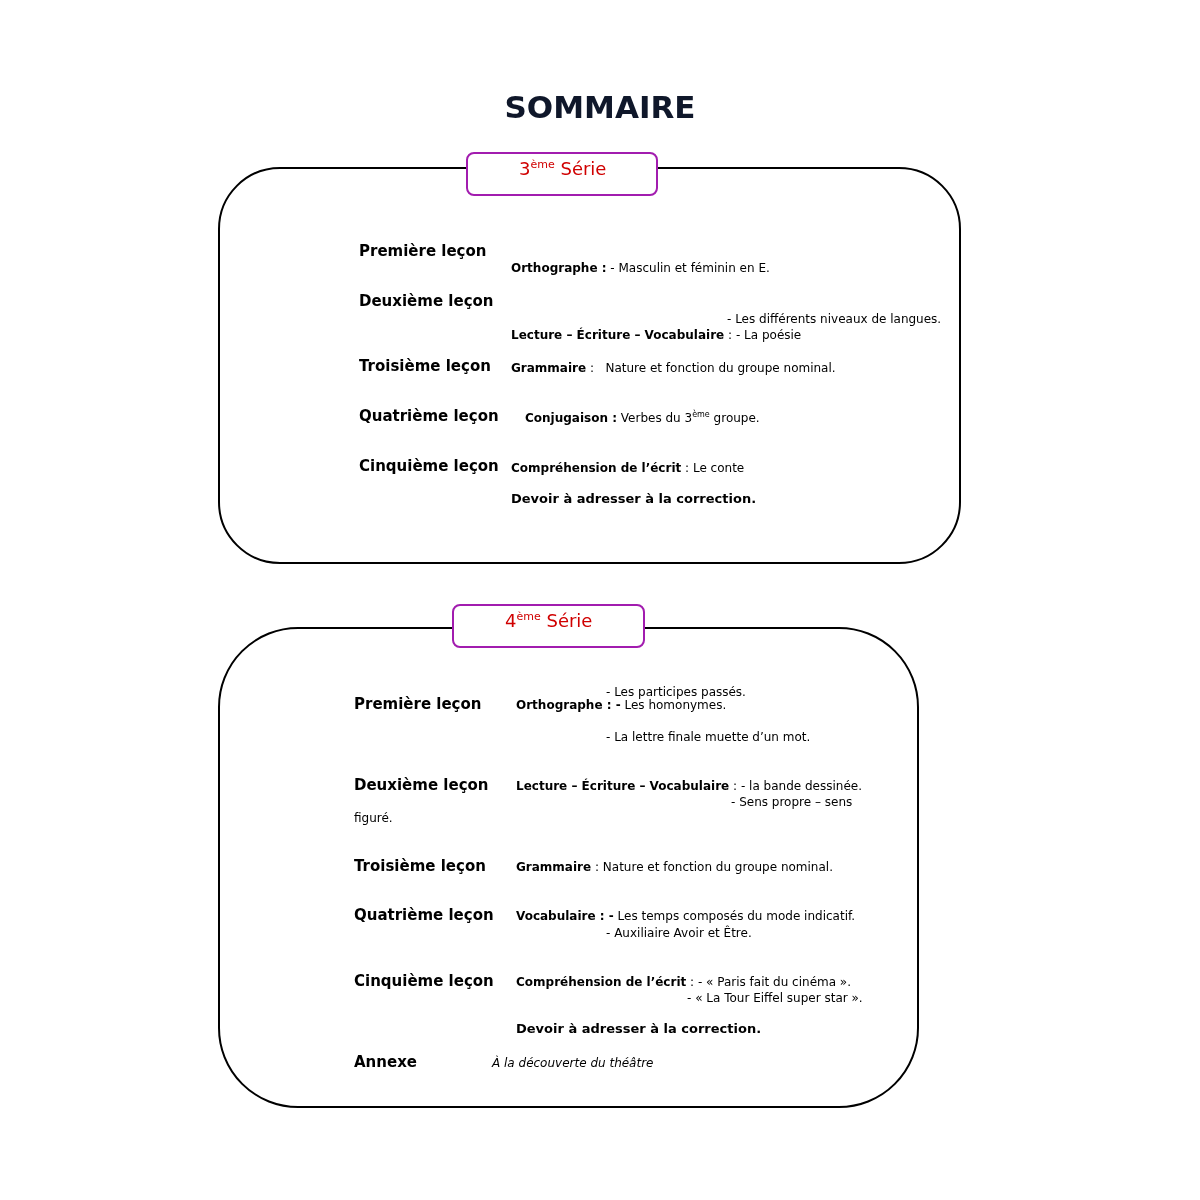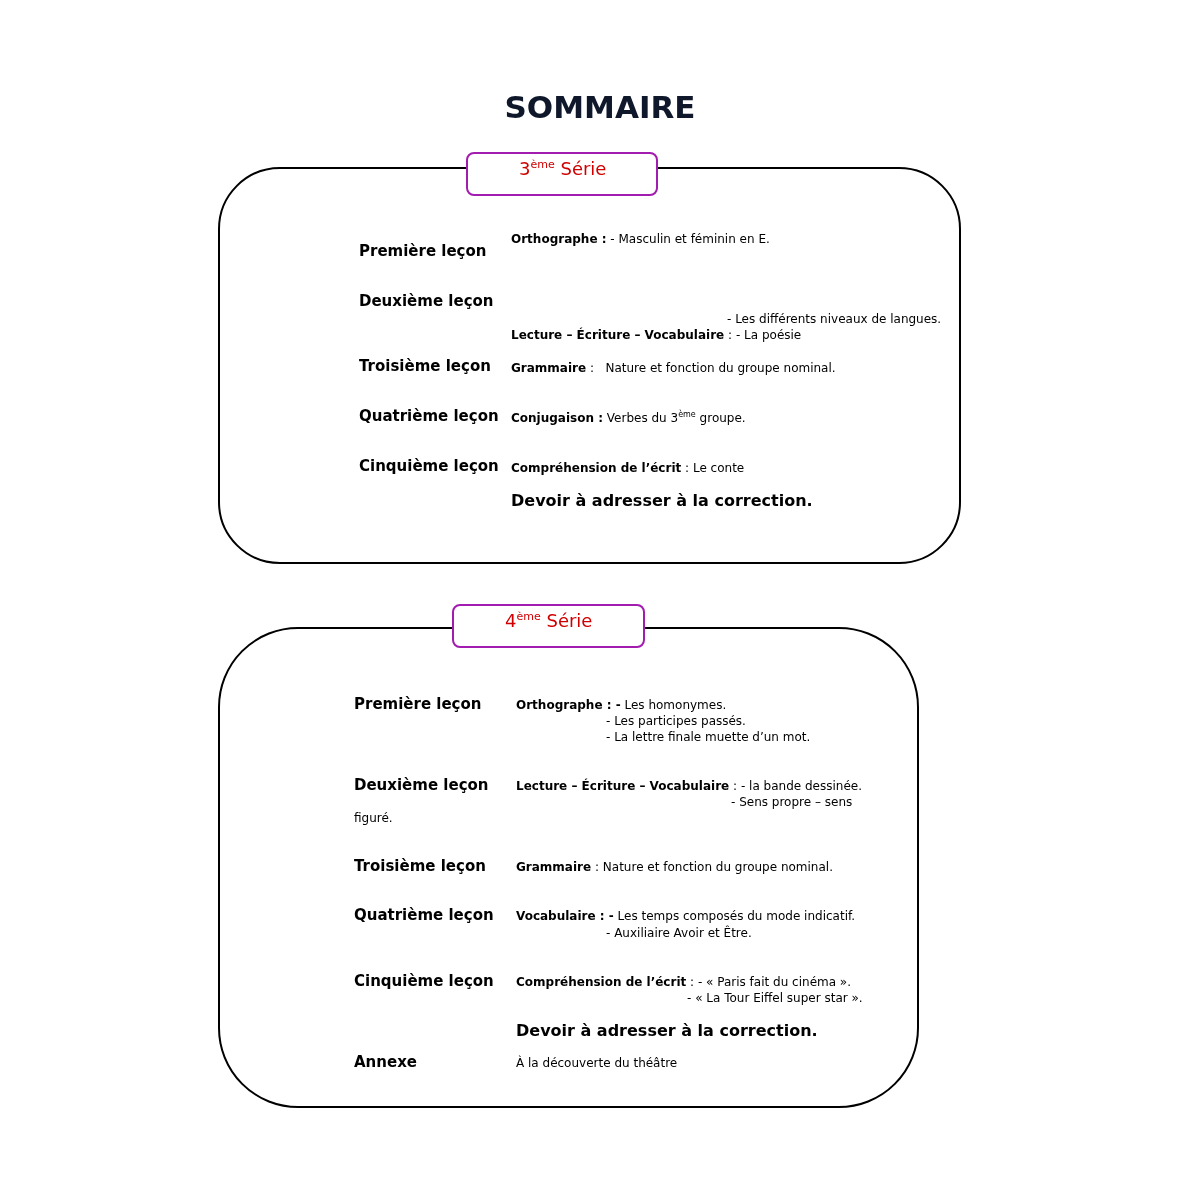--- a/index.html
+++ b/index.html
@@ -72,73 +72,73 @@
       font-weight: bold;
     }
     .line sup {
       font-size: 8px;
       vertical-align: 5px;
       line-height: 0;
     }
     .devoir {
       position: absolute;
       font-family: "DejaVu Sans", sans-serif;
-      font-size: 16px;
+      font-size: 13px;
       font-weight: bold;
       white-space: nowrap;
     }
   </style>
 </head>
 <body>
 
 <h1 class="title">SOMMAIRE</h1>
 
 <div class="box" style="left:218px; top:167px; width:743px; height:397px; border-radius:62px;"></div>
 <div class="tab" style="left:466px; top:152px; width:192px; height:44px;">
   <span class="tab-label" style="left:51px;"><span>3</span><sup>ème</sup> <span>Série</span></span>
 </div>
 
 <div class="lesson" style="left:359px; top:242px;">Première leçon</div>
-<div class="line" style="left:511px; top:231px;">
+<div class="line" style="left:511px; top:260px;">
   <b>Orthographe :</b> <span>- Masculin et féminin en E.</span>
 </div>
 
 <div class="lesson" style="left:359px; top:292px;">Deuxième leçon</div>
 <div class="line" style="left:511px; top:295px;margin-top:32px;">
   <b>Lecture – Écriture – Vocabulaire</b><span> :</span> <span>- La poésie</span>
 </div>
 <div class="line" style="left:727px; top:311px;">- Les différents niveaux de langues.</div>
 
 <div class="lesson" style="left:359px; top:357px;">Troisième leçon</div>
 <div class="line" style="left:511px; top:360px;">
   <b>Grammaire</b><span> :</span>&nbsp;&nbsp; <span>Nature et fonction du groupe nominal.</span>
 </div>
 
 <div class="lesson" style="left:359px; top:407px;">Quatrième leçon</div>
-<div class="line" style="left:511px; top:410px;">
+<div class="line" style="left:525px; top:410px;">
   <b>Conjugaison :</b> <span>Verbes du 3</span><sup>ème</sup><span> groupe.</span>
 </div>
 
 <div class="lesson" style="left:359px; top:457px;">Cinquième leçon</div>
 <div class="line" style="left:511px; top:460px;">
   <b>Compréhension de l’écrit</b><span> :</span> <span>Le conte</span>
 </div>
 
 <div class="devoir" style="left:511px; top:491px;">Devoir à adresser à la correction.</div>
 
 <div class="box" style="left:218px; top:627px; width:701px; height:481px; border-radius:80px;"></div>
 <div class="tab" style="left:452px; top:604px; width:193px; height:44px;">
   <span class="tab-label" style="left:51px;"><span>4</span><sup>ème</sup> <span>Série</span></span>
 </div>
 
 <div class="lesson" style="left:354px; top:695px;">Première leçon</div>
 <div class="line" style="left:516px; top:697px;">
   <b>Orthographe : -</b> <span>Les homonymes.</span>
 </div>
-<div class="line" style="left:606px; top:713px;">- Les participes passés.</div>
+<div class="line" style="left:606px; top:684px;">- Les participes passés.</div>
 <div class="line" style="left:606px; top:729px;">- La lettre finale muette d’un mot.</div>
 
 <div class="lesson" style="left:354px; top:776px;">Deuxième leçon</div>
 <div class="line" style="left:516px; top:778px;">
   <b>Lecture – Écriture – Vocabulaire</b><span> :</span> <span>- la bande dessinée.</span>
 </div>
 <div class="line" style="left:731px; top:794px;">- Sens propre – sens</div>
 <div class="line" style="left:354px; top:810px;">figuré.</div>
 
 <div class="lesson" style="left:354px; top:857px;">Troisième leçon</div>
@@ -154,13 +154,13 @@
 
 <div class="lesson" style="left:354px; top:972px;">Cinquième leçon</div>
 <div class="line" style="left:516px; top:974px;">
   <b>Compréhension de l’écrit</b><span> :</span> <span>- « Paris fait du cinéma ».</span>
 </div>
 <div class="line" style="left:687px; top:990px;">- « La Tour Eiffel super star ».</div>
 
 <div class="devoir" style="left:516px; top:1021px;">Devoir à adresser à la correction.</div>
 
 <div class="lesson" style="left:354px; top:1053px;">Annexe</div>
-<div class="line" style="left:516px; top:1055px;">À la découverte du théâtre</div>
+<div class="line" style="left:492px; top:1055px;font-style:italic;">À la découverte du théâtre</div>
 
 </body></html>

